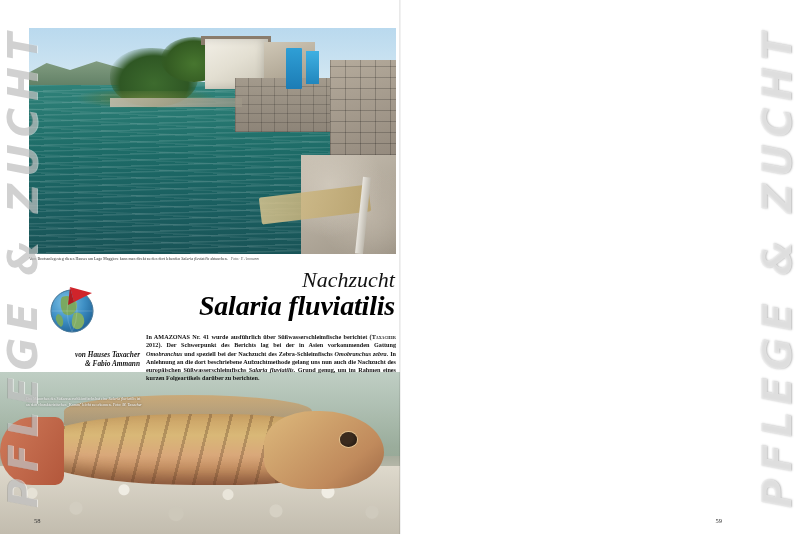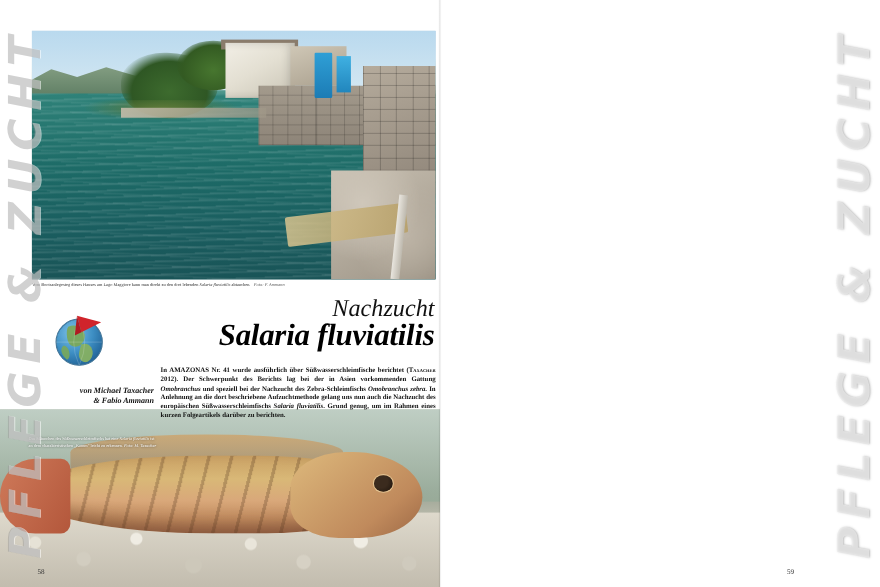--- a/index.html
+++ b/index.html
@@ -245,21 +245,21 @@
         <path d="M22 4 L26 19 L20 22 Z" fill="#b01b22"></path>
       </svg>
     </div>
 
     <div class="title-block">
       <div class="title-line1">Nachzucht</div>
       <div class="title-line3">Salaria fluviatilis</div>
     </div>
 
     <div class="authors">
-      <div>von Michael Taxacher</div>
+      <div>von Hauses Taxacher</div>
       <div>&amp; Fabio Ammann</div>
     </div>
 
     <div class="intro">
       <span>In AMAZONAS Nr. 41 wurde ausführlich über Süßwasserschleimfische berichtet (</span><span class="sc">Taxacher</span><span> 2012). Der Schwerpunkt des Berichts lag bei der in Asien vorkommenden Gattung </span><span class="it">Omobranchus</span><span> und speziell bei der Nachzucht des Zebra-Schleimfischs </span><span class="it">Omobranchus zebra</span><span>. In Anlehnung an die dort beschriebene Aufzuchtmethode gelang uns nun auch die Nachzucht des europäischen Süßwasserschleimfischs </span><span class="it">Salaria fluviatilis</span><span>. Grund genug, um im Rahmen eines kurzen Folgeartikels darüber zu berichten.</span>
     </div>
 
     <div class="fish-photo-left">
       <div class="fpl-bg-water"></div>
       <div class="fpl-gravel"></div>

